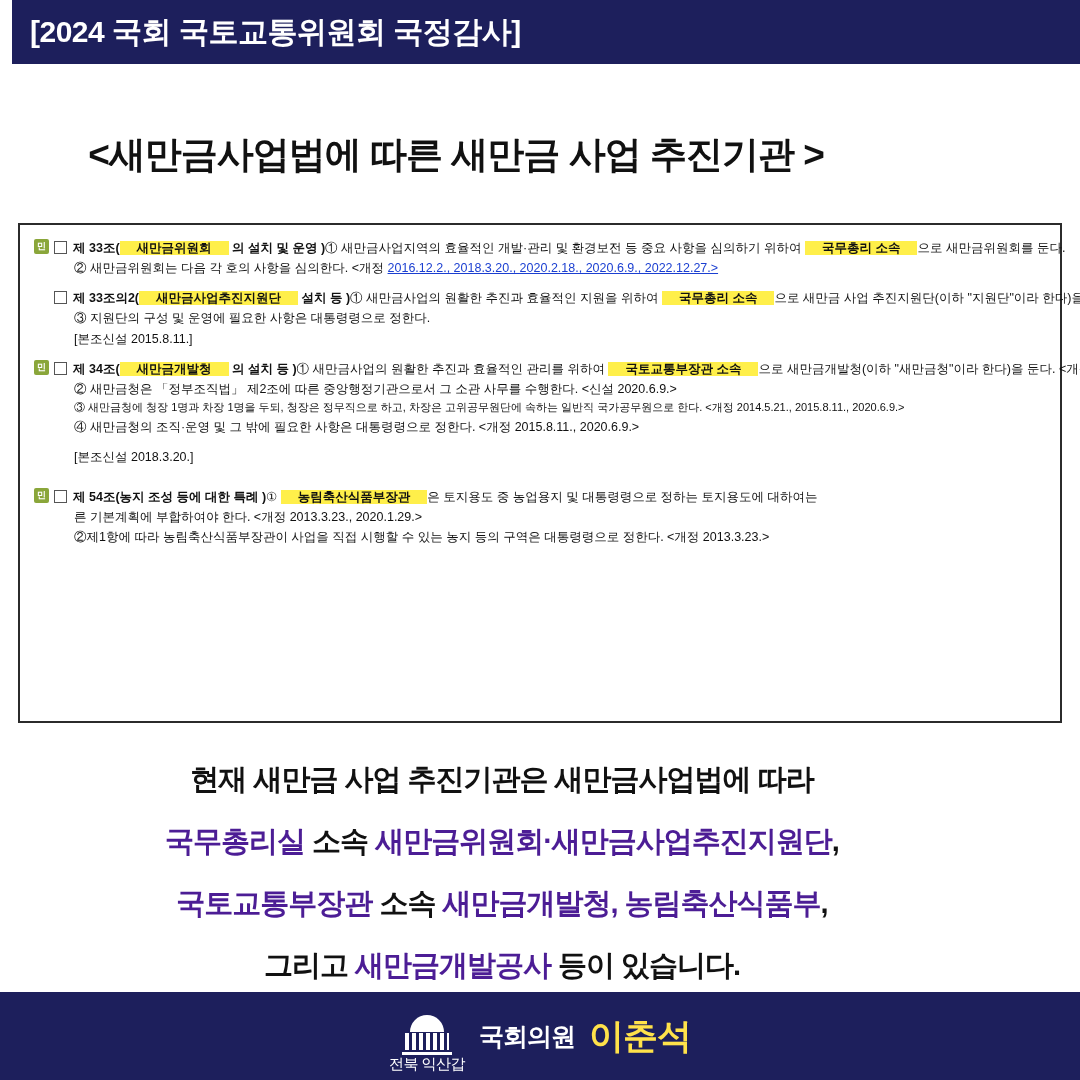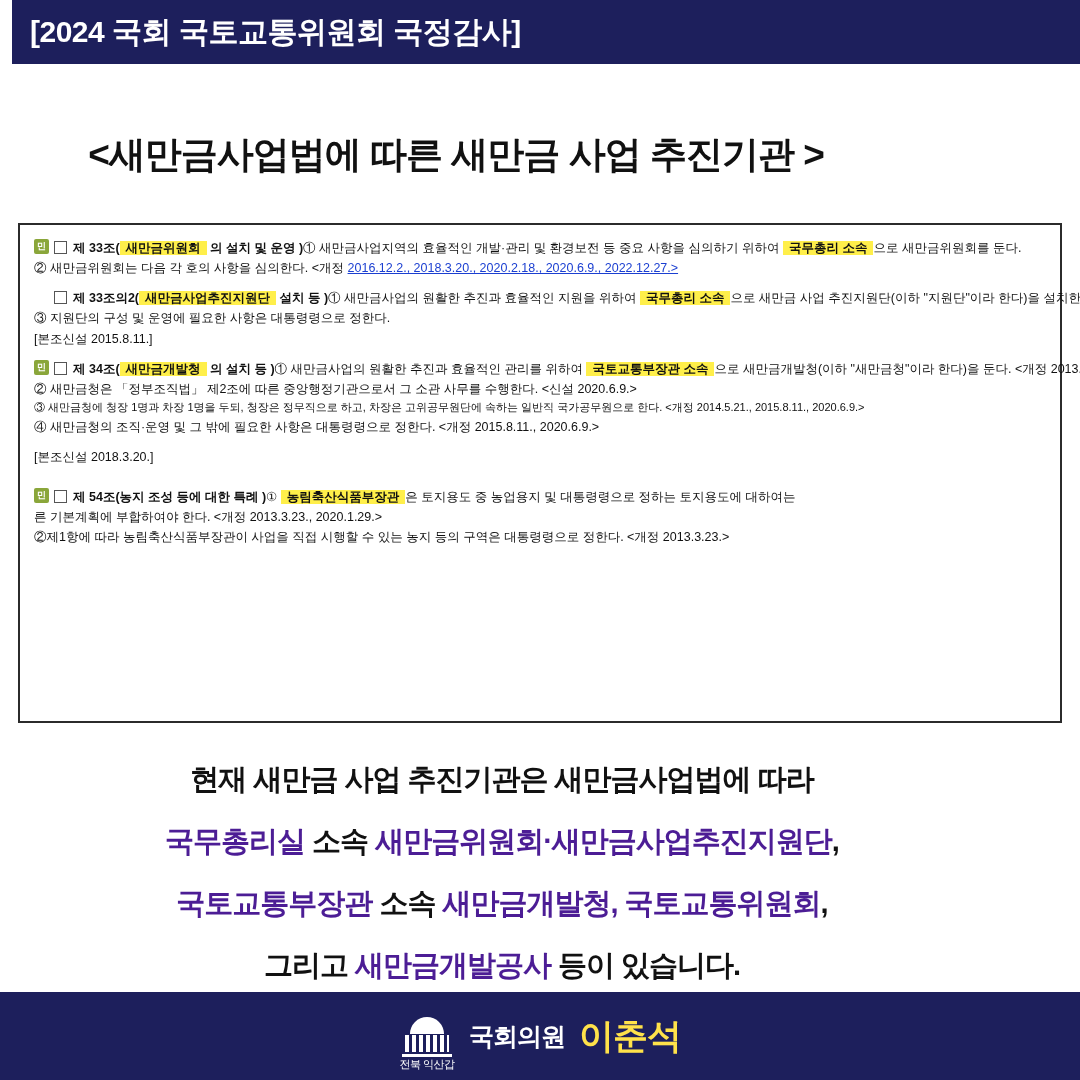--- a/index.html
+++ b/index.html
@@ -104,23 +104,24 @@
   }
   .art-text {
     flex: 1 1 auto;
   }
   .art-head {
     font-weight: bold;
   }
   .hl {
     background: #ffef4a;
     font-weight: bold;
-    padding: 0 6px;
+    padding: 0 17px;
   }
   .sub {
+    margin-left: 40px;
     margin-top: 2px;
   }
   .u {
     text-decoration: underline;
   }
   .blue {
     color: #1b3fd1;
   }
   .small {
     font-size: 11px;
@@ -178,21 +179,21 @@
     background: repeating-linear-gradient(to right, #ffffff 0 4px, #1d1f5c 4px 7px);
   }
   .base {
     width: 50px;
     height: 3px;
     background: #ffffff;
     margin-top: 2px;
   }
   .region {
     color: #ffffff;
-    font-size: 11px;
+    font-size: 15px;
     margin-top: 0;
     letter-spacing: -0.5px;
   }
   .role {
     color: #ffffff;
     font-size: 25px;
     font-weight: bold;
     letter-spacing: -1px;
   }
   .pname {
@@ -257,21 +258,21 @@
       </div>
       <div class="sub">른 기본계획에 부합하여야 한다. &lt;개정 2013.3.23., 2020.1.29.&gt;</div>
       <div class="sub">②제1항에 따라 농림축산식품부장관이 사업을 직접 시행할 수 있는 농지 등의 구역은 대통령령으로 정한다. &lt;개정 2013.3.23.&gt;</div>
     </div>
 
   </div>
 
   <div class="msg">
     <div class="msg-line">현재 새만금 사업 추진기관은 새만금사업법에 따라</div>
     <div class="msg-line"><span class="red">국무총리실</span><span> 소속 </span><span class="red">새만금위원회·새만금사업추진지원단</span><span>,</span></div>
-    <div class="msg-line"><span class="red">국토교통부장관</span><span> 소속 </span><span class="red">새만금개발청, 국토교통위원회</span><span>,</span></div>
+    <div class="msg-line"><span class="red">국토교통부장관</span><span> 소속 </span><span class="red">새만금개발청, 농림축산식품부</span><span>,</span></div>
     <div class="msg-line"><span>그리고 </span><span class="red">새만금개발공사</span><span> 등이 있습니다.</span></div>
   </div>
 
   <div class="footer">
     <div style="display:flex;flex-direction:column;align-items:center;">
       <div class="emblem">
         <div class="dome"></div>
         <div class="cols"></div>
         <div class="base"></div>
       </div>

